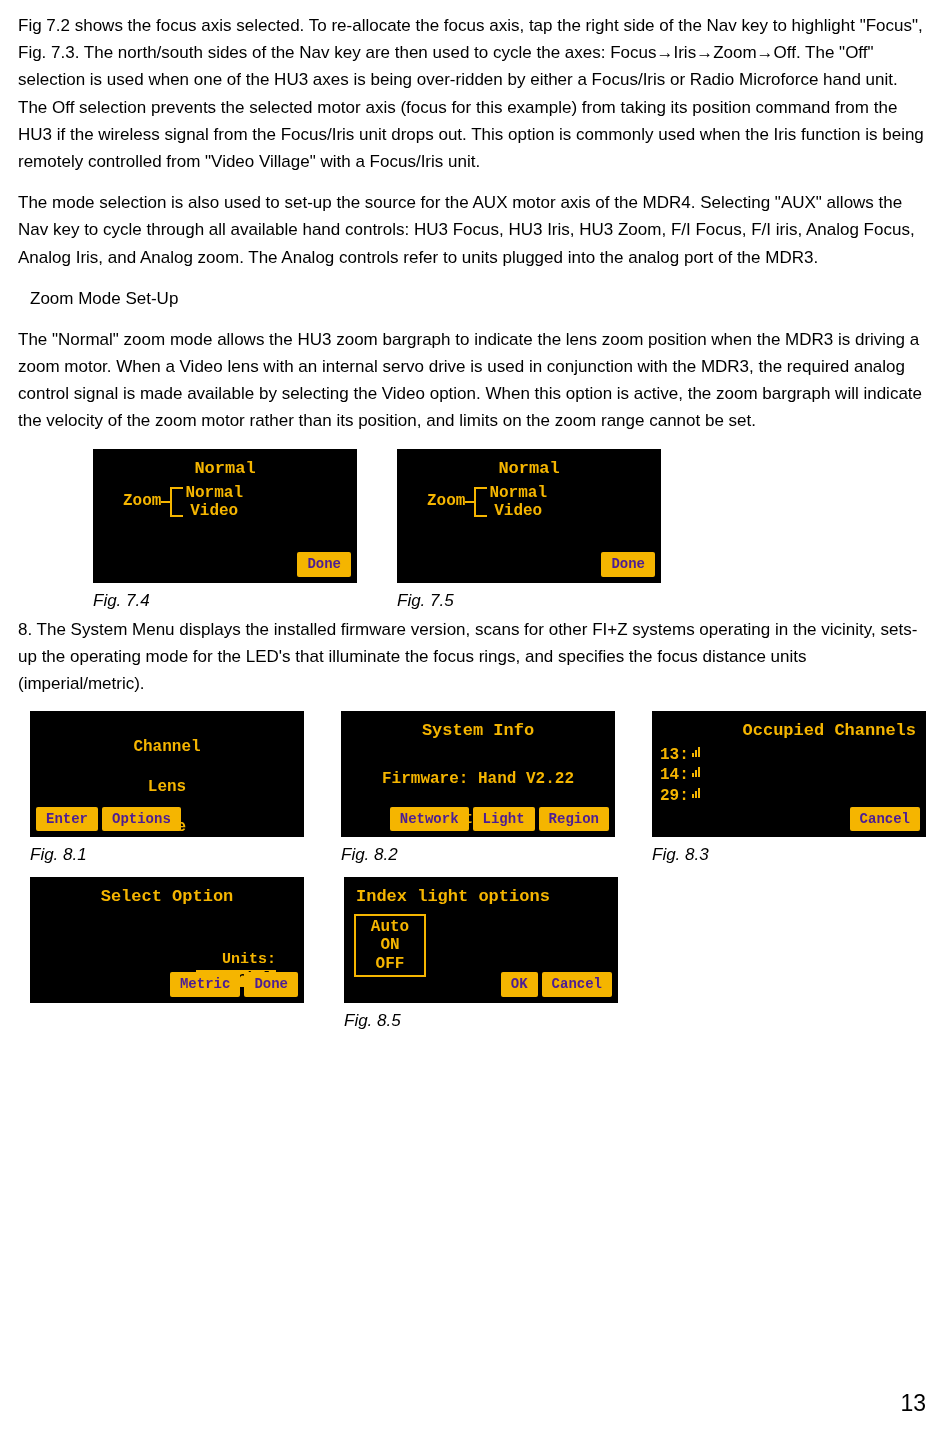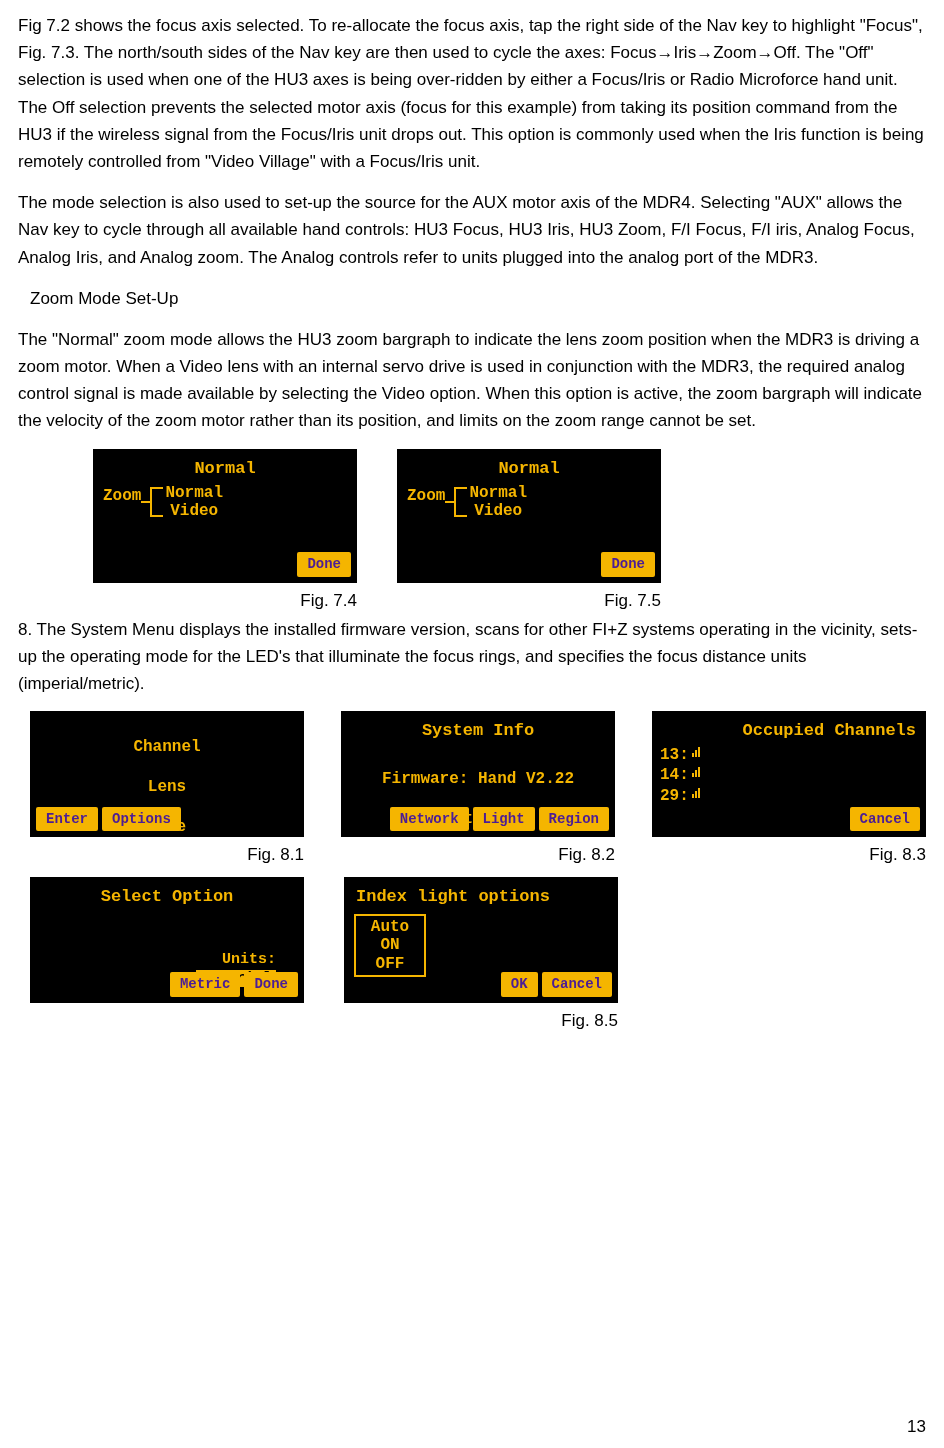--- a/index.html
+++ b/index.html
@@ -16,21 +16,21 @@
   .section-title { margin: 14px 0 14px 12px; }
   .fig-row {
     display: flex;
     gap: 40px;
     margin: 8px 0 2px 0;
   }
   .fig-row.indent { padding-left: 75px; }
   .fig-row.three { padding-left: 12px; justify-content: space-between; gap: 30px; }
   .fig-row.two { padding-left: 12px; gap: 40px; }
   .fig-block { text-align: center; }
-  .caption { font-size: 17px; text-align: right; margin-top: 4px; }
+  .caption { font-size: 17px; text-align: left; margin-top: 4px; font-style: italic; }
   .lcd {
     background: #000;
     width: 260px;
     height: 130px;
     border: 2px solid #000;
     position: relative;
     font-family: "Courier New", monospace;
     font-weight: bold;
     font-size: 16px;
     color: #f5b500;
@@ -68,35 +68,37 @@
     padding: 1px 10px;
     border-radius: 2px;
   }
   .highlight-box {
     background: #f5b500;
     color: #000;
     padding: 0 4px;
   }
   .zoom-row {
     display: flex;
+    align-items: center;
     padding-left: 8px;
     gap: 0;
     margin-top: 2px;
+    margin-left: 20px;
   }
   .bracket {
     display: inline-block;
     vertical-align: middle;
   }
   .bracket svg { display: block; }
   .options-col { line-height: 1.15; }
   .page-num {
     position: fixed;
-    bottom: 8px;
+    bottom: 26px;
     right: 18px;
-    font-size: 17px;
+    font-size: 23px;
   }
   .ch-row { display: flex; align-items: center; gap: 1px; padding-left: 6px; line-height: 1.3; }
 </style>
 </head>
 <body>
 
 <p>Fig 7.2 shows the focus axis selected. To re-allocate the focus axis, tap the right side of the Nav key to highlight "Focus", Fig. 7.3. The north/south sides of the Nav key are then used to cycle the axes: Focus→Iris→Zoom→Off. The "Off" selection is used when one of the HU3 axes is being over-ridden by either a Focus/Iris or Radio Microforce hand unit. The Off selection prevents the selected motor axis (focus for this example) from taking its position command from the HU3 if the wireless signal from the Focus/Iris unit drops out. This option is commonly used when the Iris function is being remotely controlled from "Video Village" with a Focus/Iris unit.</p>
 
 <p>The mode selection is also used to set-up the source for the AUX motor axis of the MDR4. Selecting "AUX" allows the Nav key to cycle through all available hand controls: HU3 Focus, HU3 Iris, HU3 Zoom, F/I Focus, F/I iris, Analog Focus, Analog Iris, and Analog zoom. The Analog controls refer to units plugged into the analog port of the MDR3.</p>
 

